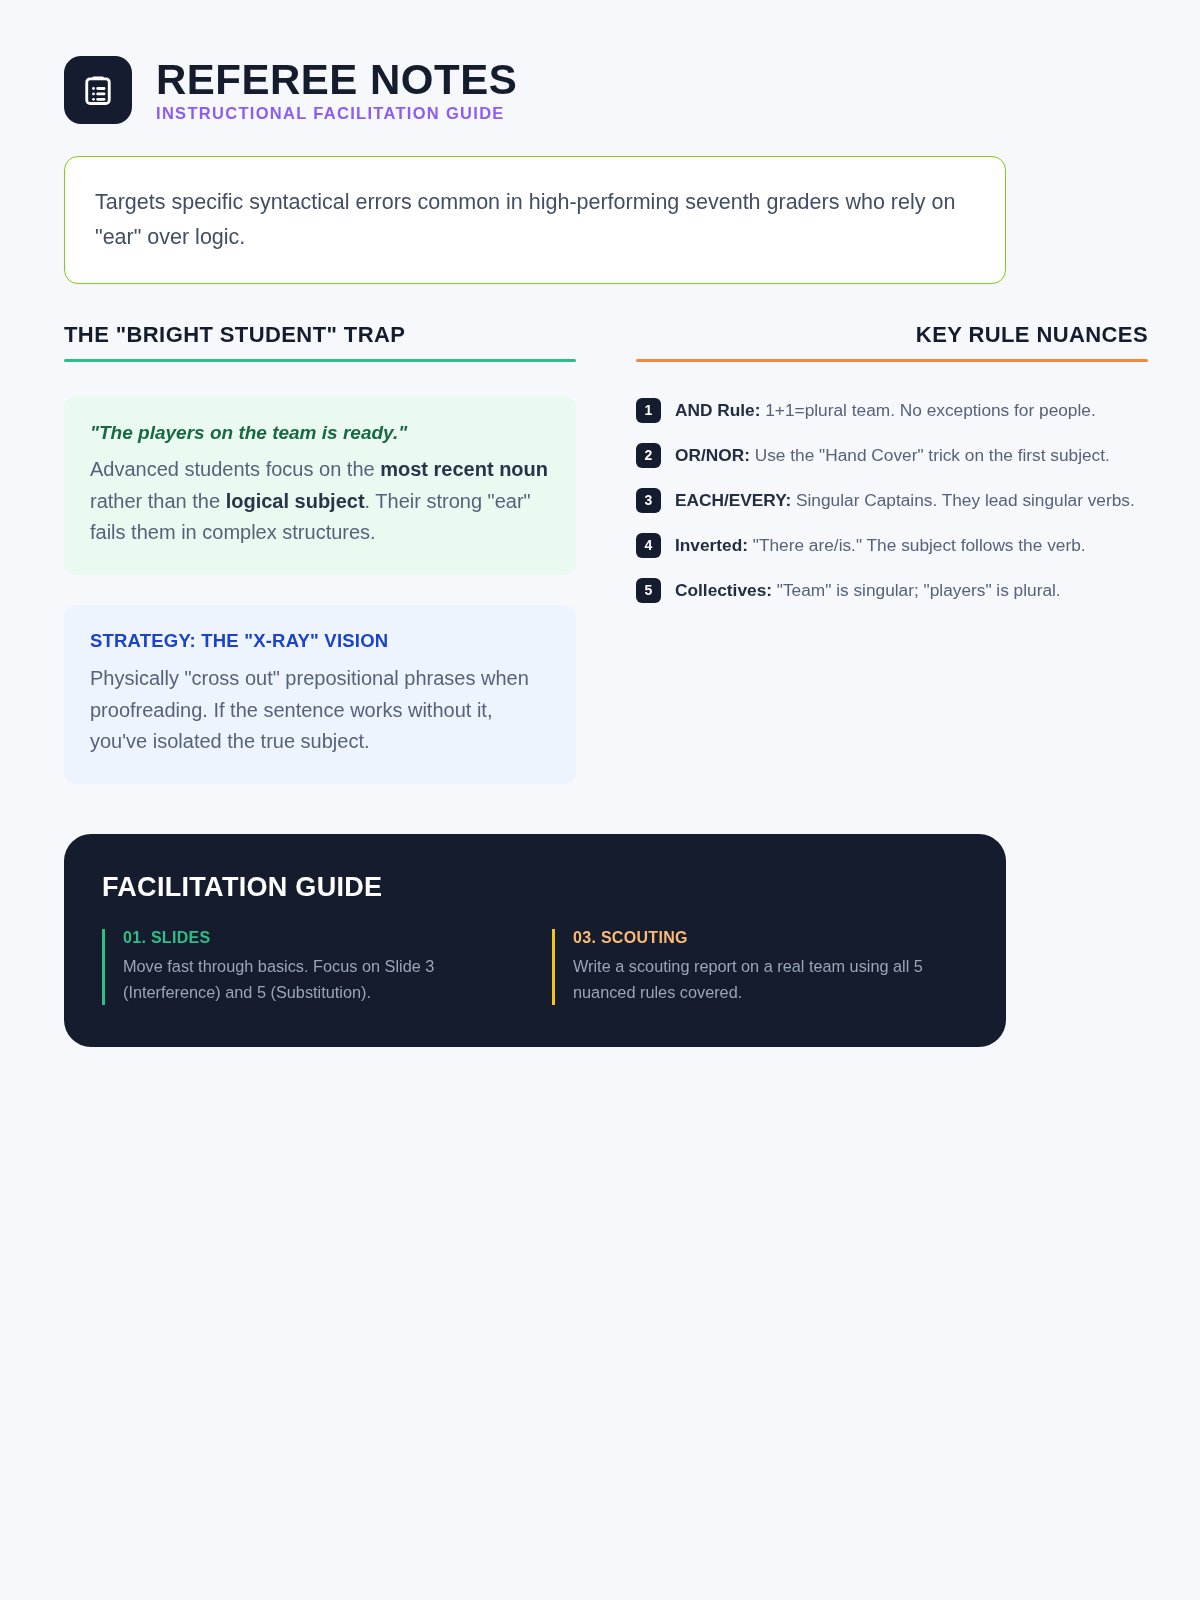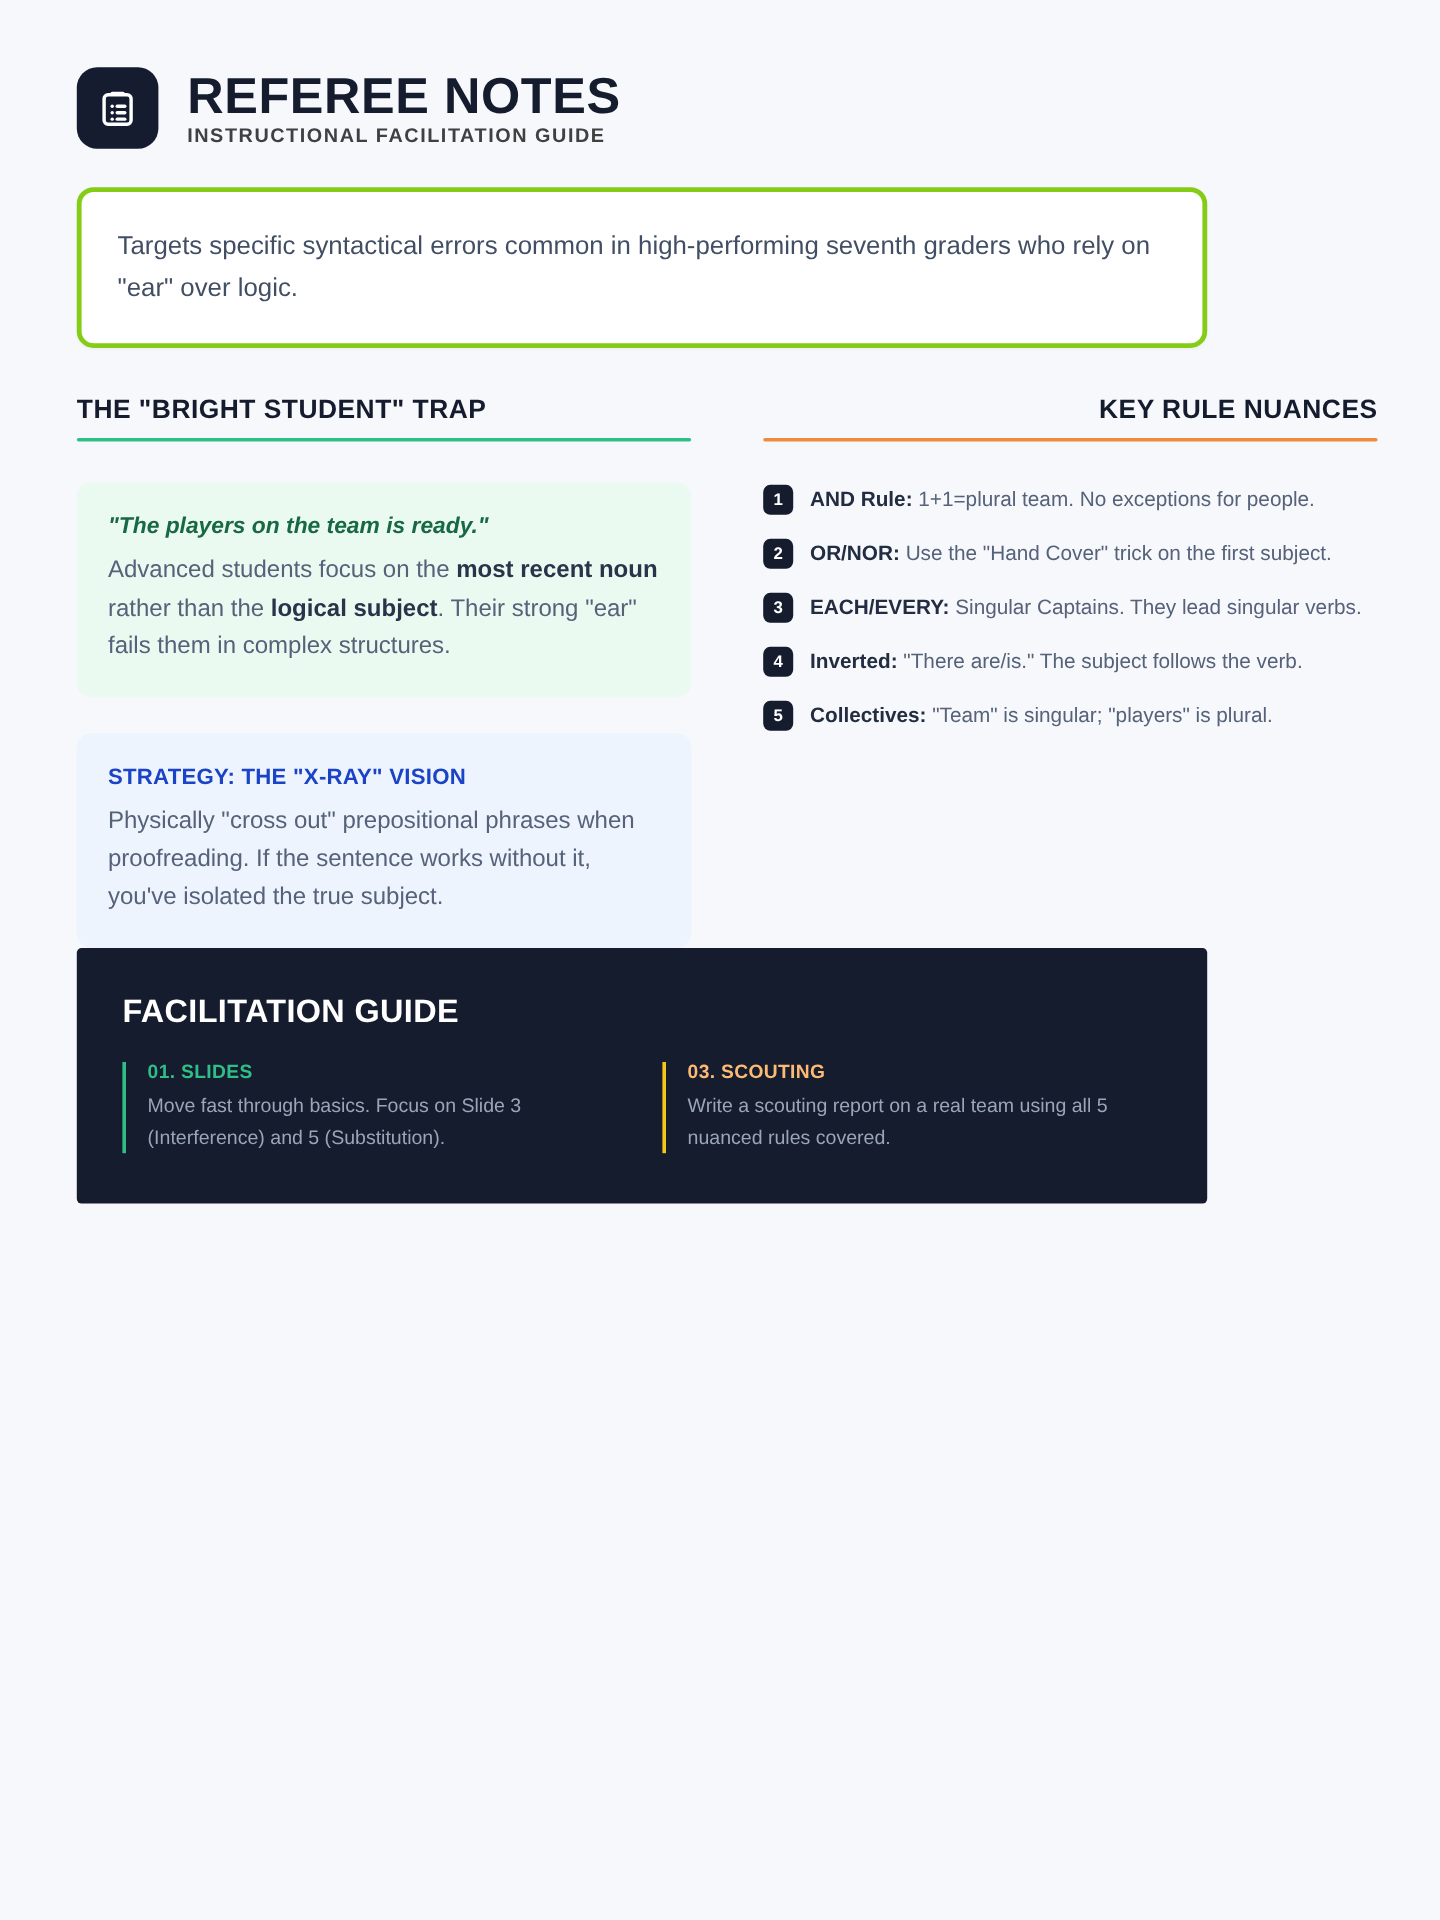--- a/index.html
+++ b/index.html
@@ -41,27 +41,27 @@
     font-size: 42px;
     font-weight: 800;
     letter-spacing: 0.5px;
     color: #141c2e;
     line-height: 1.08;
   }
   .subtitle {
     font-size: 16.5px;
     font-weight: 700;
     letter-spacing: 1.3px;
-    color: #404040;
+    color: #8b5cf6;
   }
 
   
   .summary-card {
     background: #ffffff;
-    border: 4px solid #84cc16;
+    border: 1px solid #84cc16;
     border-radius: 14px;
     padding: 28px 30px;
     margin-bottom: 38px;
     box-shadow: 0 1px 2px rgba(20,28,46,0.03);
   }
   .summary-text {
     font-size: 21.5px;
     line-height: 1.62;
     color: #414e63;
     font-weight: 400;
@@ -142,22 +142,23 @@
   }
   .rule-text {
     font-size: 17.3px;
     line-height: 1.62;
     color: #55627a;
   }
   .rule-text b { color: #222d41; font-weight: 700; }
 
   
   .guide {
+    margin-top: 50px;
     background: #141c2e;
-    border-radius: 4px;
+    border-radius: 27px;
     padding: 38px 38px 42px 38px;
   }
   .guide-title {
     font-size: 27px;
     font-weight: 800;
     color: #ffffff;
     letter-spacing: 0.3px;
     margin-bottom: 26px;
   }
   .guide-cols {

